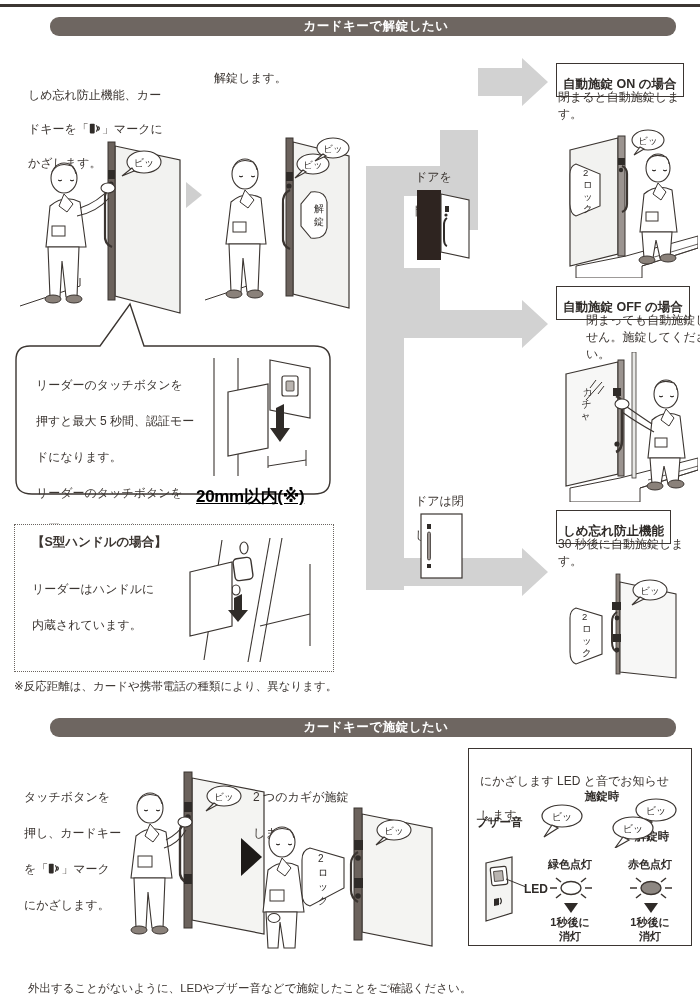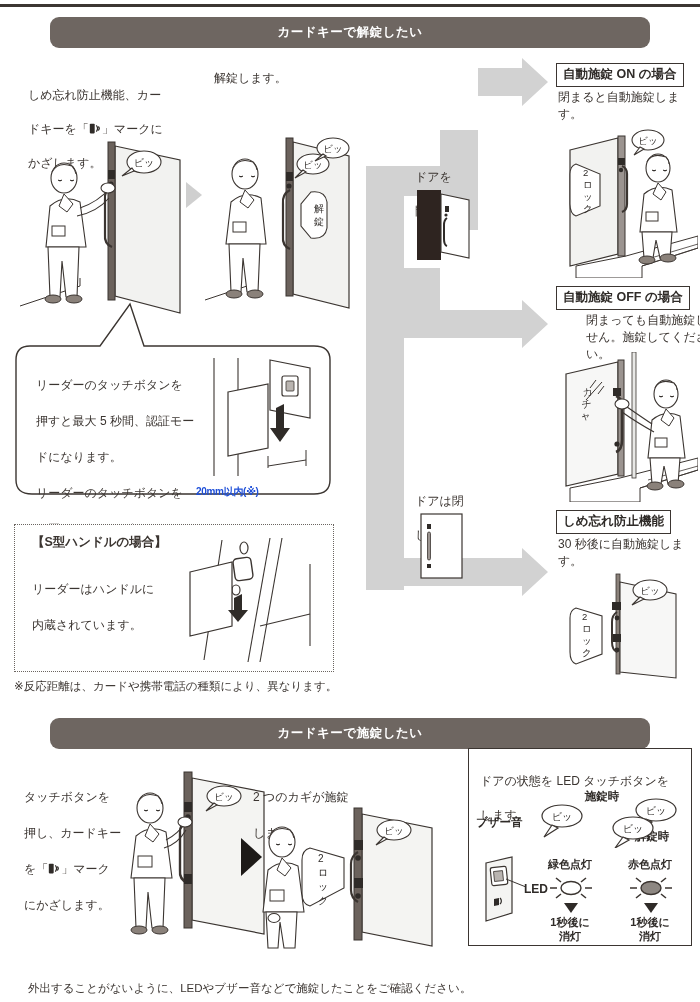--- a/index.html
+++ b/index.html
@@ -13,45 +13,45 @@
     -webkit-font-smoothing:antialiased;
   }
   .page{position:absolute;inset:0;}
 
   
   .top-rule{position:absolute;left:0;top:4px;width:700px;height:3px;background:#3c3632;}
 
   
   .sect-bar{
     position:absolute;
-    height:31px;
+    height:19px;
     background:#6e6661;
     border-radius:9px;
     color:#fff;
     font-size:12.5px;
     font-weight:bold;
     letter-spacing:.5px;
-    display:flex;align-items:center;justify-content:center;
+    display:flex;align-items:center;justify-content:center;padding-left:26px;
   }
   .sect-bar.b1{left:50px;top:17px;width:600px;}
   .sect-bar.b2{left:50px;top:718px;width:600px;}
 
   
   .txt{position:absolute;font-size:12px;line-height:17px;color:#3b3531;white-space:pre-line;}
 
   
   .flow{position:absolute;left:0;top:0;width:700px;height:1002px;pointer-events:none;}
 
   
   .case-title{
     position:absolute;
     border:1.6px solid #3b3531;
     background:#fff;
     font-size:12.5px;font-weight:bold;
-    padding:2px 6px 3px 6px;
+    padding:12px 6px 3px 6px;
     white-space:nowrap;
     color:#2f2b28;
   }
   .s-type-box{
     position:absolute;
     border:1.6px dotted #6b6560;
     background:#fff;
   }
   .led-box{
     position:absolute;
@@ -68,21 +68,21 @@
   .led-sub{position:absolute;font-size:11px;line-height:14px;color:#2f2b28;text-align:center;font-weight:bold;}
 
   
   .footnote{position:absolute;font-size:11.5px;line-height:17px;color:#3b3531;}
 
   .bold{font-weight:bold;}
   .nfc-mark{
     display:inline-block;width:13px;height:13px;
     vertical-align:-2px;position:relative;
   }
-  .dim-label{position:absolute;font-size:10px;font-weight:bold;color:#1d4ed8;letter-spacing:-.3px;}
+  .dim-label{position:absolute;font-size:17px;font-weight:bold;color:#000000;letter-spacing:-.3px;text-decoration:underline;}
 </style>
 </head>
 <body>
 
 <div class="page">
 
   <div class="top-rule"></div>
 
   <div class="sect-bar b1">
     <span>カードキーで解錠したい</span>
@@ -454,21 +454,21 @@
       <path d="M24 58 l-5 12 l8 6 l6 -8 Z" fill="#fff" stroke="#3b3531" stroke-width="1"></path>
       <rect x="12" y="90" width="14" height="11" fill="#fff" stroke="#3b3531" stroke-width="1"></rect>
       <path d="M8 112 l2 36 l10 0 l2 -26 l4 26 l11 0 l2 -36 Z" fill="#fff" stroke="#3b3531" stroke-width="1.1"></path>
 
       <ellipse cx="16" cy="118" rx="6" ry="4.5" fill="#fff" stroke="#3b3531" stroke-width="1.1"></ellipse>
     </svg>
   </div>
 
   <div class="led-box" style="left:468px;top:748px;width:222px;height:196px;"></div>
   <div class="txt" style="left:480px;top:756px;width:206px;line-height:17px;">
-    <div>ドアの状態を LED タッチボタンを</div>
+    <div>にかざします LED と音でお知らせ</div>
     <div>します。</div>
   </div>
 
   <div class="led-lbl" style="left:572px;top:789px;width:60px;">施錠時</div>
   <div class="led-lbl" style="left:622px;top:789px;width:60px;margin-top:40px;">解錠時</div>
 
   <div class="led-lbl" style="left:476px;top:815px;width:60px;text-align:left;">ブザー音</div>
 
   <div class="ill" style="left:530px;top:798px;">
     <svg width="160" height="50" viewBox="0 0 160 50">

